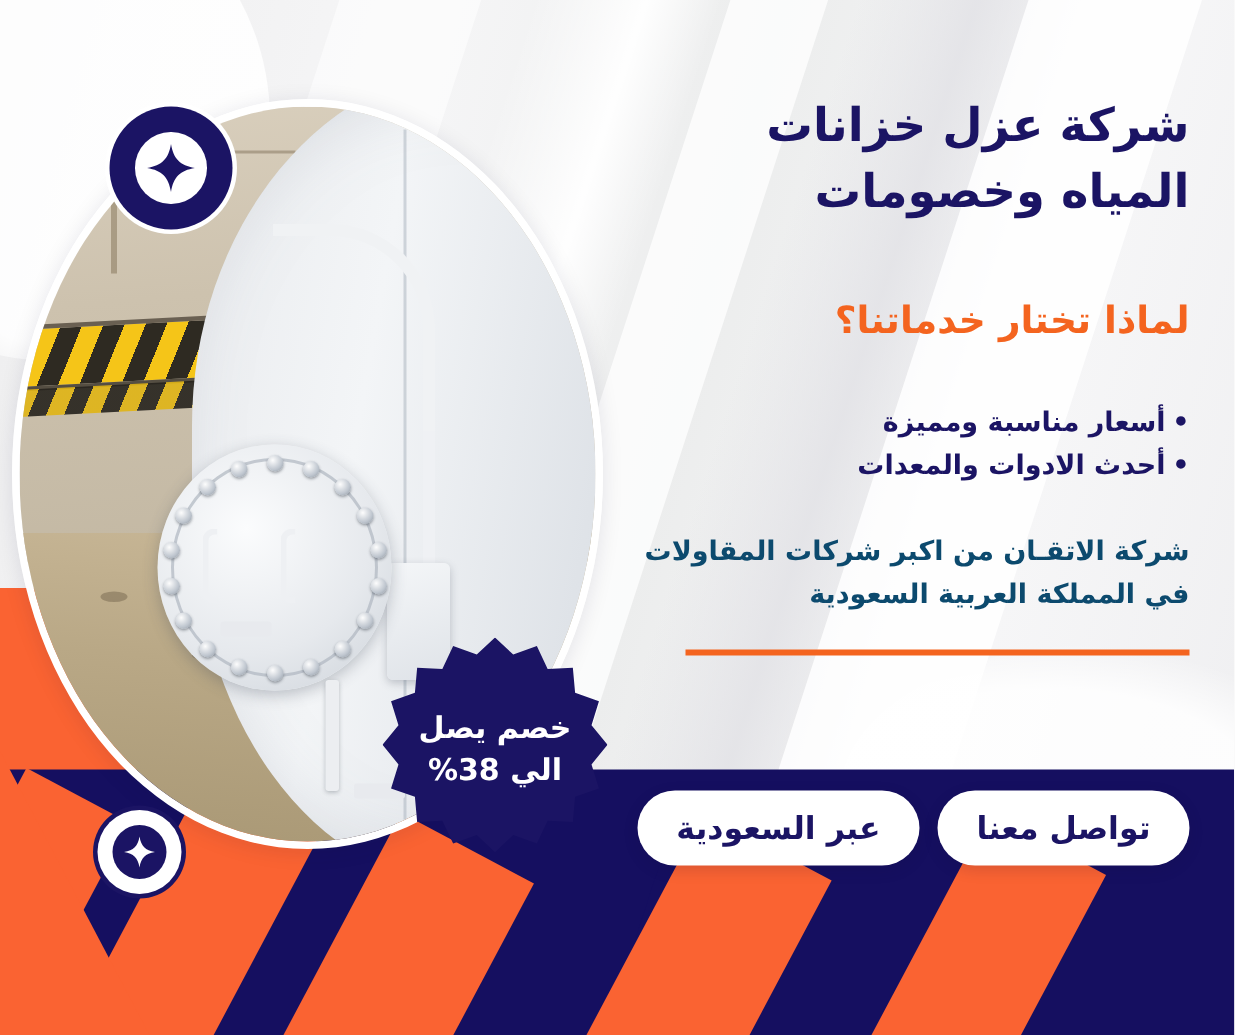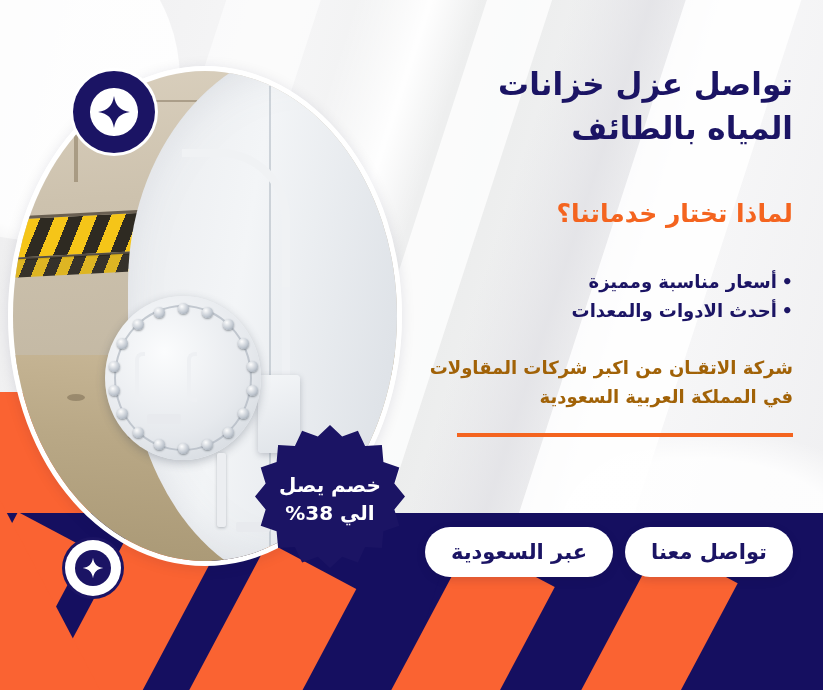--- a/index.html
+++ b/index.html
@@ -347,21 +347,21 @@
     padding-right: 16px;
   }
   .bullets li::before {
     content: "•";
     position: absolute;
     right: 0;
     color: #1b1464;
   }
   .blurb {
     margin-top: 28px;
-    color: #a16207;
+    color: #0c4a6e;
     font-size: 18px;
     font-weight: 700;
     line-height: 1.62;
   }
   .divider {
     margin-top: 22px;
     margin-right: 0;
     width: 336px;
     height: 4px;
     background: #f4641f;
@@ -485,21 +485,21 @@
 
   <div class="discount-badge">
     <div class="burst"></div>
     <div class="txt">
       <div>خصم يصل</div>
       <div>الي 38%</div>
     </div>
   </div>
 
   <div class="content">
-    <h1 class="headline">تواصل عزل خزانات المياه بالطائف</h1>
+    <h1 class="headline">شركة عزل خزانات المياه وخصومات</h1>
     <h2 class="sub-question">لماذا تختار خدماتنا؟</h2>
     <ul class="bullets">
       <li>أسعار مناسبة ومميزة</li>
       <li>أحدث الادوات والمعدات</li>
     </ul>
     <p class="blurb">شركة الاتقـان من اكبر شركات المقاولات في المملكة العربية السعودية</p>
     <div class="divider"></div>
   </div>
 
   <div class="cta-row">

